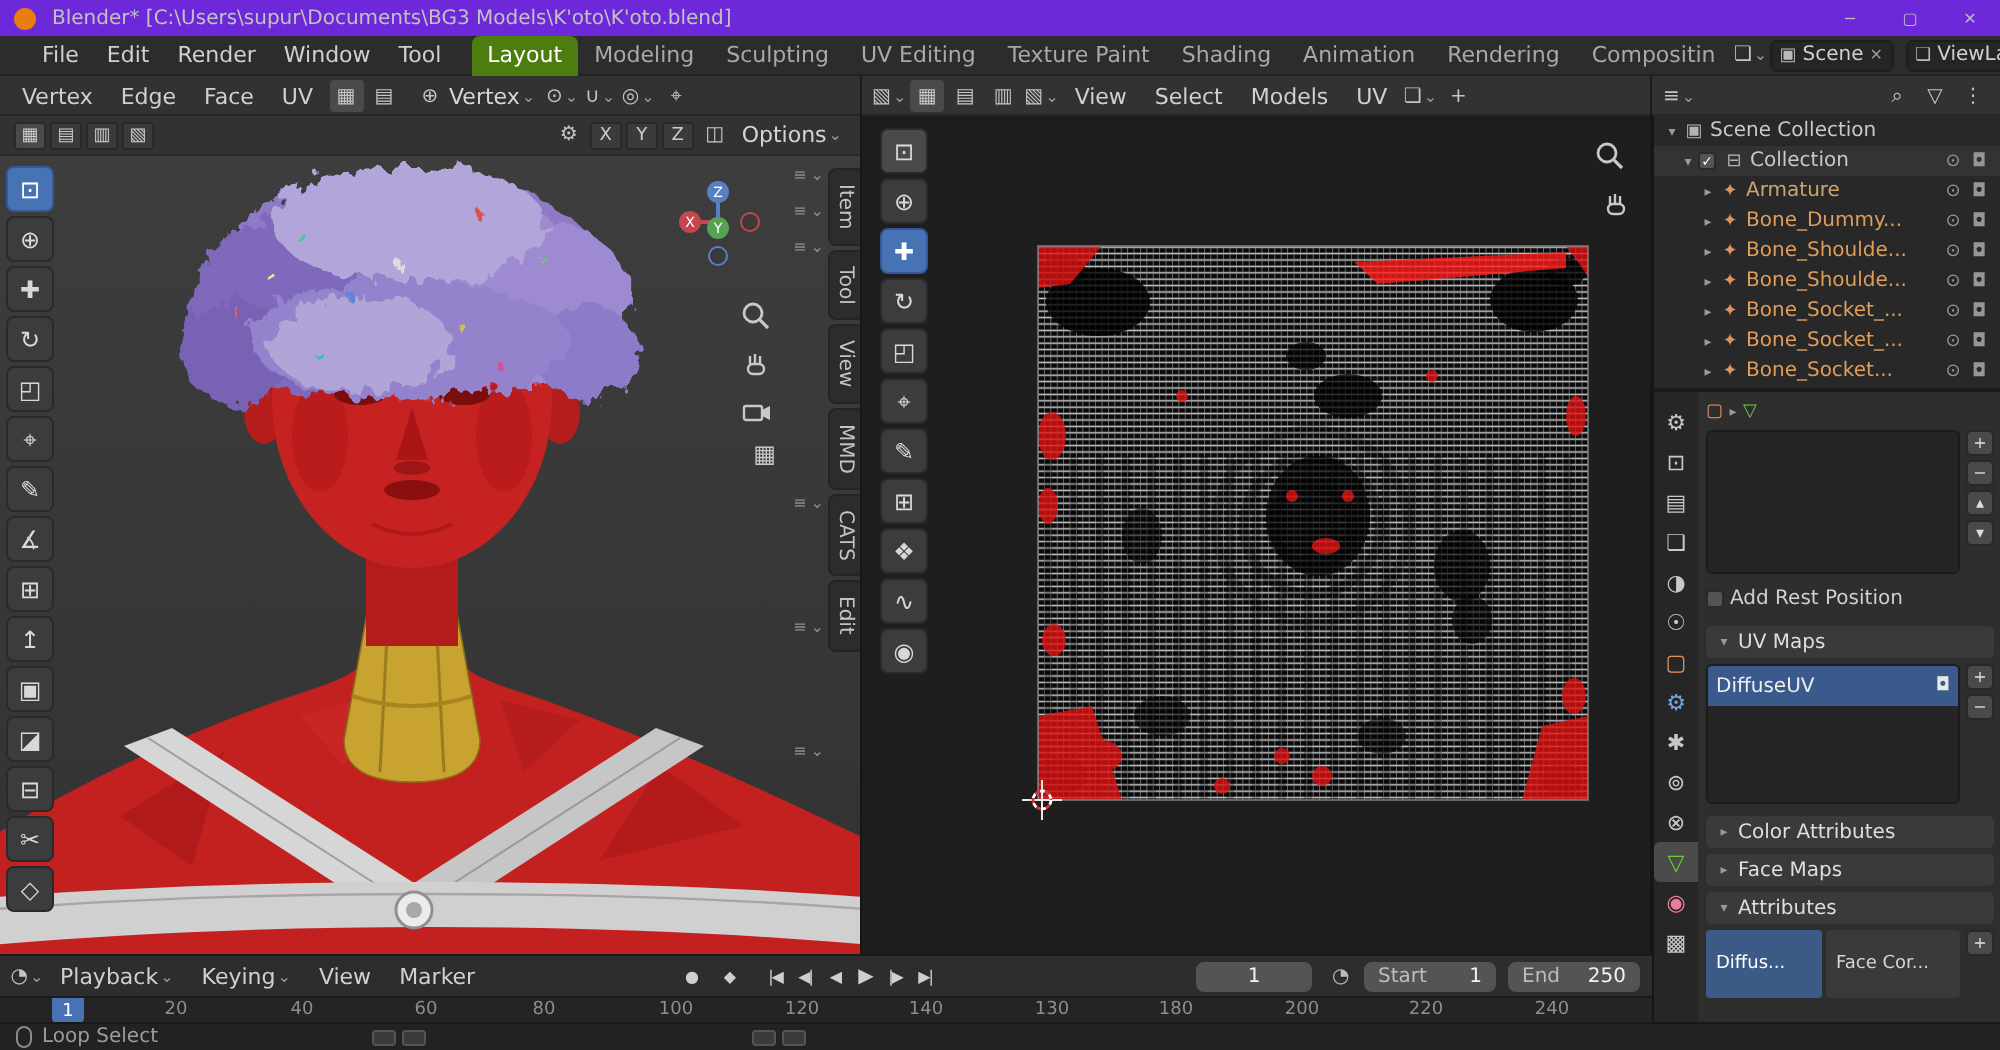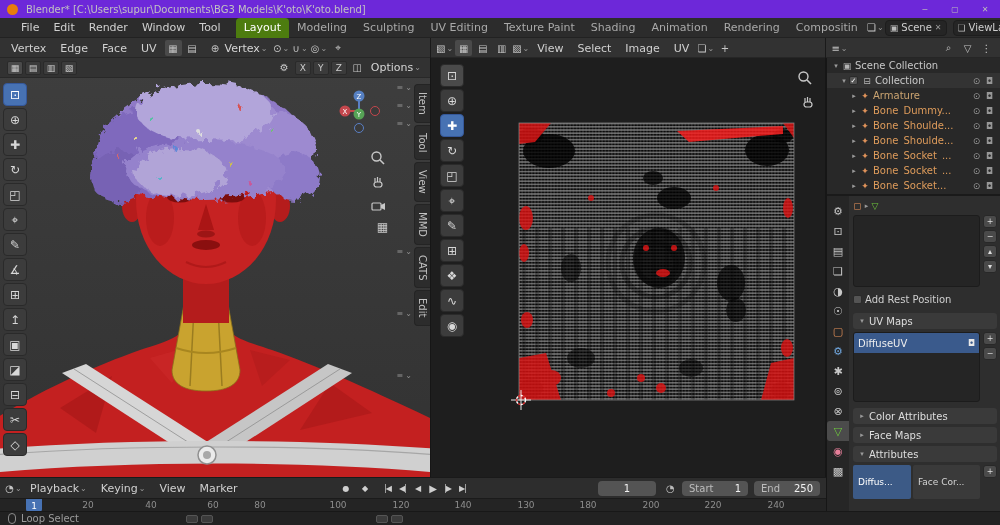--- a/index.html
+++ b/index.html
@@ -185,21 +185,21 @@
         </span>
       <span class="icon-btn">
           <span>▥</span>
         </span>
       <span class="icon-btn">
           <span>▧</span>
           <span class="chev">⌄</span>
         </span>
       <span class="menu-item">View</span>
       <span class="menu-item">Select</span>
-      <span class="menu-item">Image</span>
+      <span class="menu-item">Models</span>
       <span class="menu-item">UV</span>
       <span class="icon-btn">
           <span>❏</span>
           <span class="chev">⌄</span>
         </span>
       <span class="icon-btn">
           <span>+</span>
         </span>
     </div>
     <div class="r2sec" id="r2-out">
@@ -781,21 +781,21 @@
       <span class="field" style="position:absolute;left:754px;width:66px;justify-content:space-between;padding:0 7px">
         <span style="color:#bcbcbc">End</span>
         <span>250</span>
       </span>
     </div>
     <div id="ruler">
       <span id="playhead">1</span>
       <span class="tick" style="left:88px">20</span>
       <span class="tick" style="left:151px">40</span>
       <span class="tick" style="left:213px">60</span>
-      <span class="tick" style="left:260px">80</span>
+      <span class="tick" style="left:272px">80</span>
       <span class="tick" style="left:338px">100</span>
       <span class="tick" style="left:401px">120</span>
       <span class="tick" style="left:463px">140</span>
       <span class="tick" style="left:526px">130</span>
       <span class="tick" style="left:588px">180</span>
       <span class="tick" style="left:651px">200</span>
       <span class="tick" style="left:713px">220</span>
       <span class="tick" style="left:776px">240</span>
     </div>
   </div>

